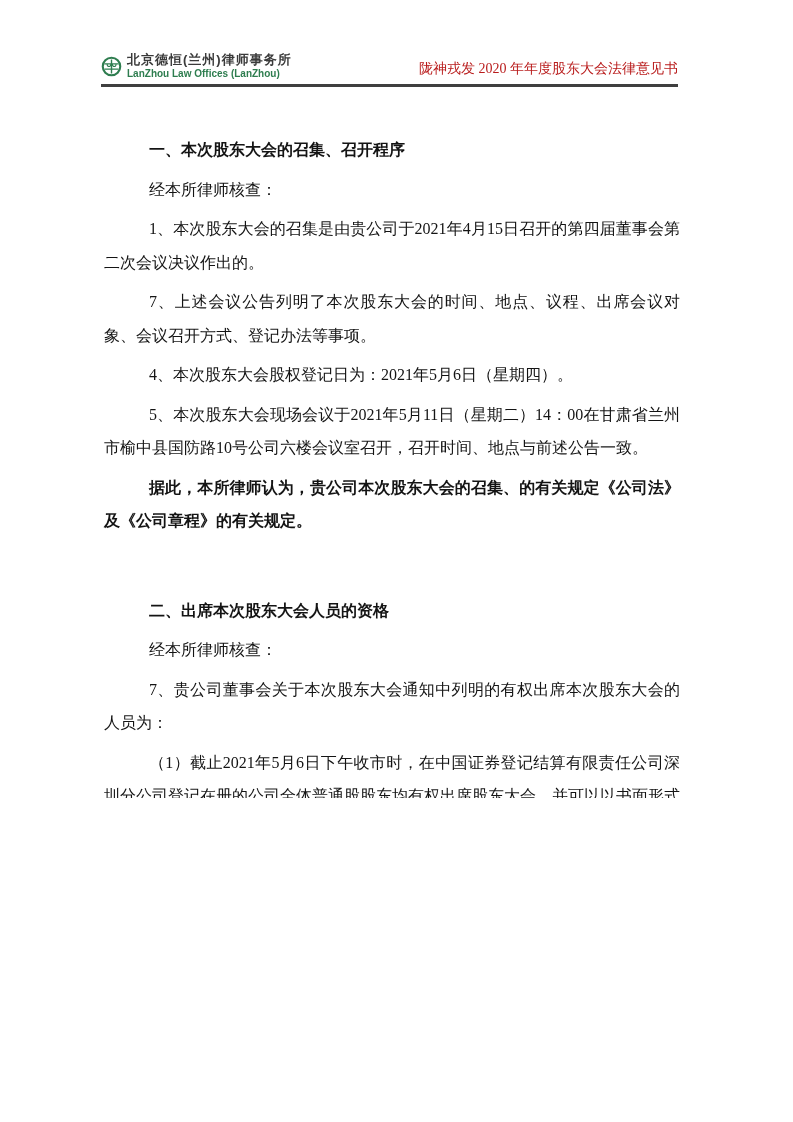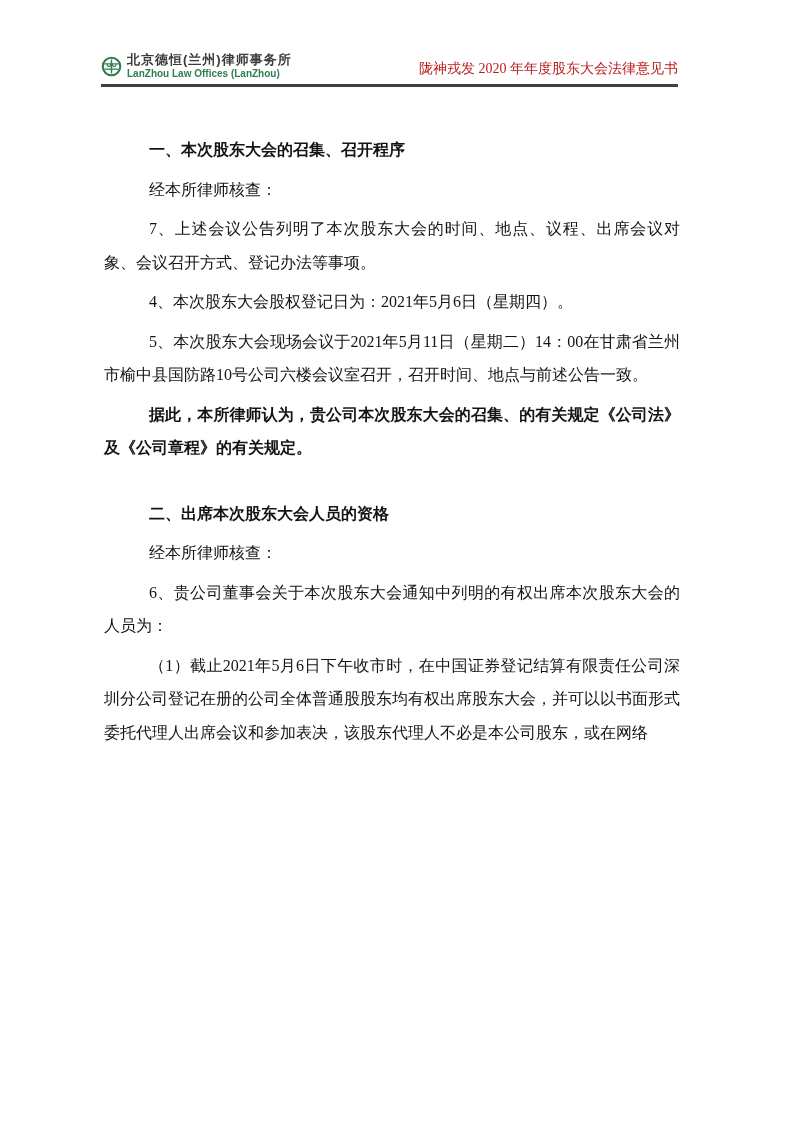--- a/index.html
+++ b/index.html
@@ -79,21 +79,21 @@
     margin: 0 0 6px 0;
     text-indent: 45px;
   }
   .para.heading {
     font-weight: bold;
   }
   .para.conclusion {
     font-weight: bold;
   }
   .para.space-before {
-    margin-top: 32px;
+    margin-top: 56px;
   }
   
   .footer {
     position: absolute;
     top: 1034px;
     left: 0;
     width: 793px;
     text-align: center;
     font-size: 12px;
     font-weight: bold;
@@ -118,27 +118,28 @@
         <span class="firm-cn">北京德恒(兰州)律师事务所</span>
         <span class="firm-en">LanZhou Law Offices (LanZhou)</span>
       </div>
     </div>
     <div class="doc-title">陇神戎发 2020 年年度股东大会法律意见书</div>
   </div>
 
   <main class="body-text">
       <p class="para heading">一、本次股东大会的召集、召开程序</p>
       <p class="para body">经本所律师核查：</p>
+      <p class="para body">1、本次股东大会的召集是由贵公司于2021年4月15日召开的第四届董事会第二次会议决议作出的。</p>
       <p class="para body">7、上述会议公告列明了本次股东大会的时间、地点、议程、出席会议对象、会议召开方式、登记办法等事项。</p>
       <p class="para body">4、本次股东大会股权登记日为：2021年5月6日（星期四）。</p>
       <p class="para body">5、本次股东大会现场会议于2021年5月11日（星期二）14：00在甘肃省兰州市榆中县国防路10号公司六楼会议室召开，召开时间、地点与前述公告一致。</p>
       <p class="para conclusion">据此，本所律师认为，贵公司本次股东大会的召集、的有关规定《公司法》及《公司章程》的有关规定。</p>
       <p class="para heading space-before">二、出席本次股东大会人员的资格</p>
       <p class="para body">经本所律师核查：</p>
-      <p class="para body">6、贵公司董事会关于本次股东大会通知中列明的有权出席本次股东大会的人员为：</p>
+      <p class="para body">7、贵公司董事会关于本次股东大会通知中列明的有权出席本次股东大会的人员为：</p>
       <p class="para body">（1）截止2021年5月6日下午收市时，在中国证券登记结算有限责任公司深圳分公司登记在册的公司全体普通股股东均有权出席股东大会，并可以以书面形式委托代理人出席会议和参加表决，该股东代理人不必是本公司股东，或在网络</p>
     </main>
 
   <div class="footer">
     <span>- 2 -</span>
   </div>
 
 </div>
 
 </body></html>

